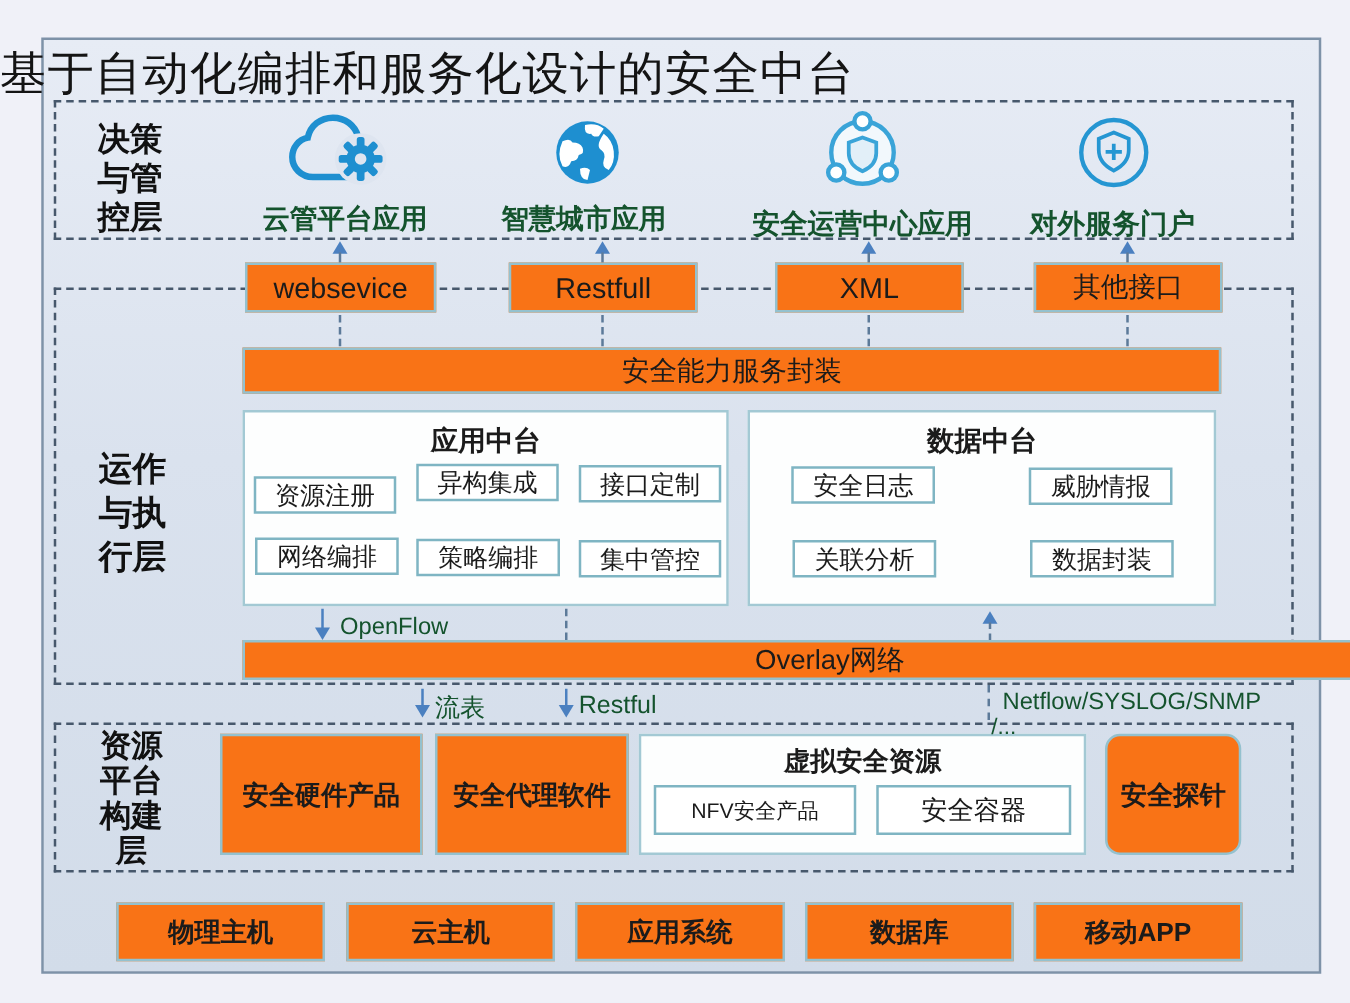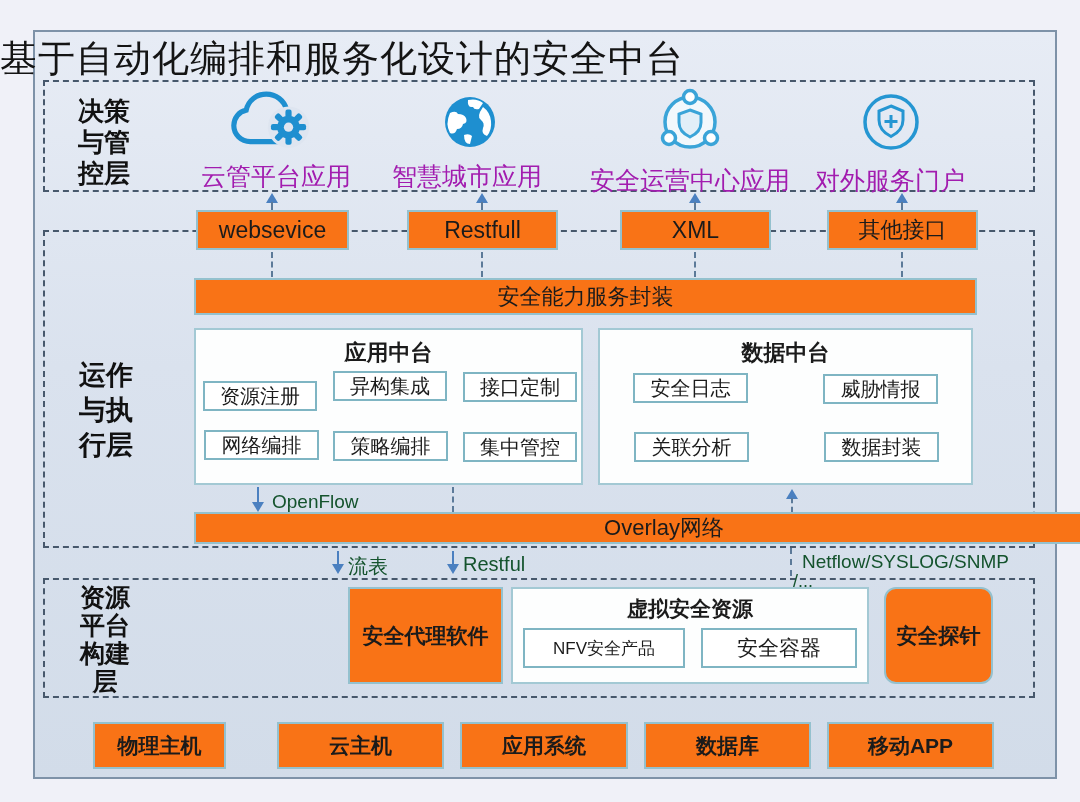--- a/index.html
+++ b/index.html
@@ -25,21 +25,21 @@
   .solidv { position:absolute; width:0; border-left:2px solid #4b80c0; z-index:2; }
   .tri-up { position:absolute; width:0; height:0; z-index:2;
             border-left:6px solid transparent; border-right:6px solid transparent;
             border-bottom:10px solid #4b80c0; }
   .tri-down { position:absolute; width:0; height:0; z-index:2;
             border-left:6px solid transparent; border-right:6px solid transparent;
             border-top:10px solid #4b80c0; }
   .flow-label { position:absolute; z-index:4; font-size:19px; font-weight:400; color:#14532d; white-space:nowrap; }
   .app { position:absolute; z-index:2; text-align:center; }
   .app-caption { position:absolute; z-index:2; width:220px; text-align:center;
-                 font-size:25px; font-weight:400; color:#a21caf; white-space:nowrap; }
+                 font-size:22px; font-weight:700; color:#14532d; white-space:nowrap; }
   .found { font-weight:600; font-size:21px; }
 </style>
 </head>
 <body>
 
 <div class="stage">
   <div class="panel"></div>
 
   <div class="title">基于自动化编排和服务化设计的安全中台</div>
 
@@ -169,28 +169,29 @@
   <div class="flow-label" style="left:793px;top:571px;font-size:18px;">/...</div>
 
   <div class="layer" style="left:43px;top:578px;width:992px;height:120px;"></div>
   <div class="layer-label" style="left:63px;top:583px;width:84px;font-size:25px;line-height:28px;">
     <div>资源</div>
     <div>平台</div>
     <div>构建</div>
     <div>层</div>
   </div>
 
+  <div class="wbox" style="left:176px;top:587px;width:162px;height:97px;font-size:21px;font-weight:600;">安全硬件产品</div>
   <div class="wbox" style="left:348px;top:587px;width:155px;height:97px;font-size:21px;font-weight:600;">安全代理软件</div>
 
   <div class="obox" style="left:511px;top:587px;width:358px;height:97px;background:#fdfefe;">
     <div class="obox-title" style="top:6px;font-size:21px;">虚拟安全资源</div>
   </div>
   <div class="sbox" style="left:523px;top:628px;width:162px;height:40px;font-size:17px;">NFV安全产品</div>
   <div class="sbox" style="left:701px;top:628px;width:156px;height:40px;font-size:21px;">安全容器</div>
 
   <div class="wbox" style="left:884px;top:587px;width:109px;height:97px;font-size:21px;font-weight:600;border-radius:12px;">安全探针</div>
 
-  <div class="wbox found" style="left:93px;top:722px;width:133px;height:47px;">物理主机</div>
+  <div class="wbox found" style="left:93px;top:722px;width:167px;height:47px;">物理主机</div>
   <div class="wbox found" style="left:277px;top:722px;width:167px;height:47px;">云主机</div>
   <div class="wbox found" style="left:460px;top:722px;width:168px;height:47px;">应用系统</div>
   <div class="wbox found" style="left:644px;top:722px;width:167px;height:47px;">数据库</div>
   <div class="wbox found" style="left:827px;top:722px;width:167px;height:47px;">移动APP</div>
 </div>
 
 </body></html>

